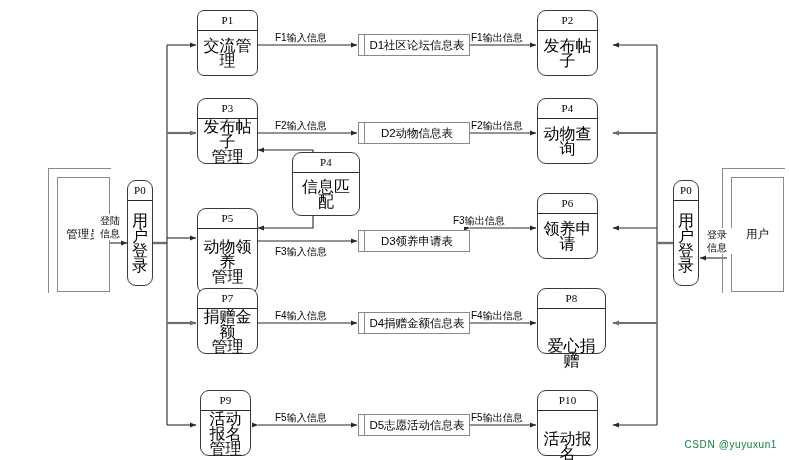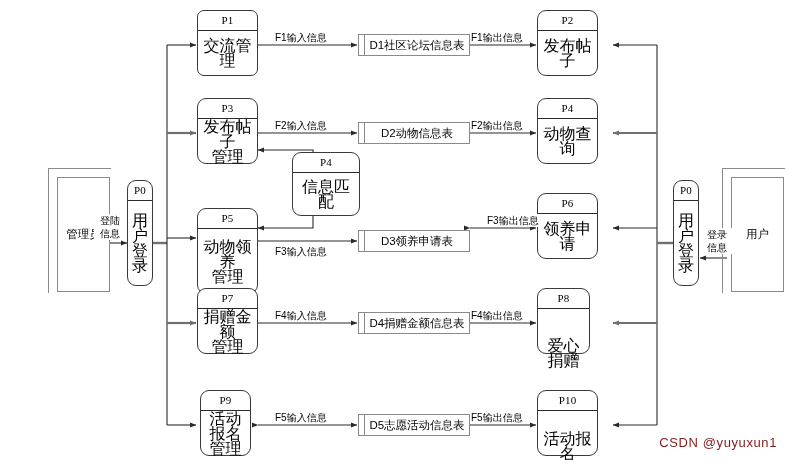--- a/index.html
+++ b/index.html
@@ -56,21 +56,21 @@
 
   
   .flabel{
     position:absolute;font-size:10px;line-height:13px;
     background:#fff;padding:0 1px;white-space:nowrap;text-align:center;
   }
   .flabel.stack{white-space:normal;width:30px;}
 
   .watermark{
     position:absolute;right:12px;bottom:10px;
-    font-size:13px;color:#7f1d1d;letter-spacing:.6px;
+    font-size:10px;color:#15803d;letter-spacing:.6px;
     font-family:"Liberation Sans","DejaVu Sans",sans-serif;
   }
 </style>
 </head>
 <body>
 
 <div id="canvas">
 
   <svg id="wires" viewBox="0 0 789 460" xmlns="http://www.w3.org/2000/svg">
     <defs>
@@ -235,36 +235,36 @@
     <div class="sdiv"></div>
     <div class="slabel">D3领养申请表</div>
   </div>
   <div class="process" style="left:537px;top:193px;width:61px;height:66px;">
     <div class="pid">P6</div>
     <div class="pbody">
       <span>领养申请</span>
     </div>
   </div>
   <div class="flabel" style="left:274px;top:245px;">F3输入信息</div>
-  <div class="flabel" style="left:486px;top:214px;">F3输出信息</div>
+  <div class="flabel" style="left:452px;top:214px;">F3输出信息</div>
 
   <div class="process" style="left:197px;top:288px;width:61px;height:66px;">
     <div class="pid">P7</div>
     <div class="pbody">
       <span>
         <span>捐赠金额</span><br>
         <span>管理</span>
       </span>
     </div>
   </div>
   <div class="store" style="left:358px;top:312px;width:112px;height:22px;">
     <div class="sdiv"></div>
     <div class="slabel">D4捐赠金额信息表</div>
   </div>
-  <div class="process" style="left:537px;top:288px;width:53px;height:66px;gap:29px;">
+  <div class="process" style="left:537px;top:288px;width:69px;height:66px;gap:29px;">
     <div class="pid">P8</div>
     <div class="pbody">
       <span>爱心捐赠</span>
     </div>
   </div>
   <div class="flabel" style="left:274px;top:309px;">F4输入信息</div>
   <div class="flabel" style="left:470px;top:309px;">F4输出信息</div>
 
   <div class="process" style="left:200px;top:390px;width:51px;height:66px;">
     <div class="pid">P9</div>

